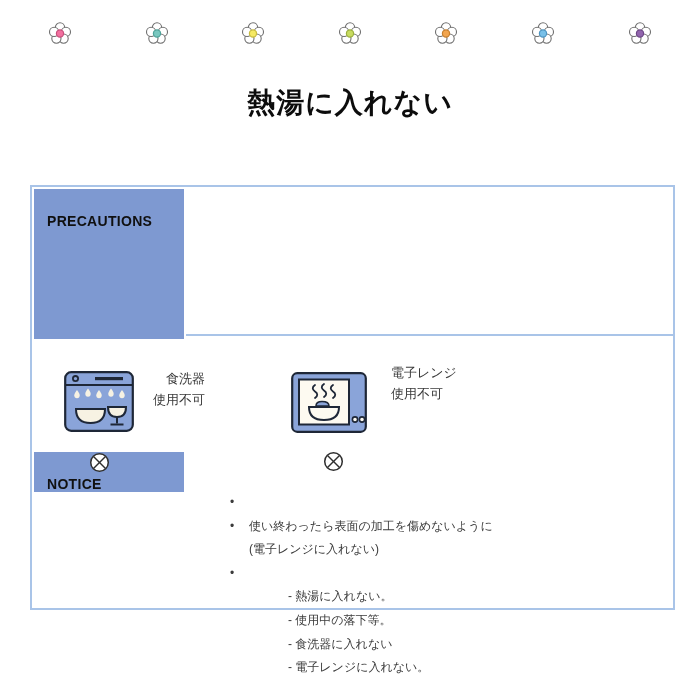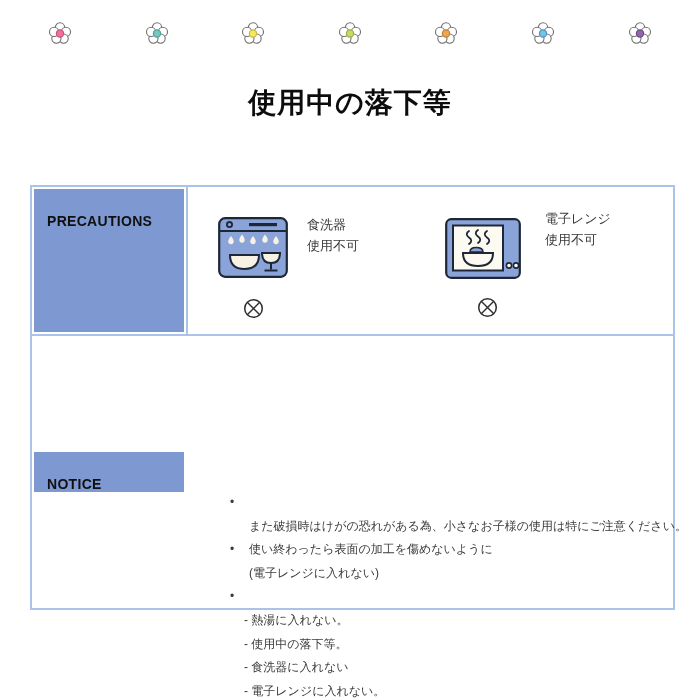--- a/index.html
+++ b/index.html
@@ -16,42 +16,42 @@
     position:absolute; top:84px; left:0; width:700px; text-align:center;
     font-size:28px; font-weight:800; color:#0c0c0c; letter-spacing:1px;
   }
 
   
   .ptable {
     position:absolute; left:30px; top:185px; width:645px; height:425px;
     border:2px solid #A9C4E8; box-sizing:border-box; background:#fff;
   }
   .prow { display:flex; box-sizing:border-box; }
-  .prow-1 { height:147px; }
+  .prow-1 { height:147px;flex-direction:column; }
   .prow-2 { height:274px; border-top:2px solid #A9C4E8;align-items:center; }
   .label-col { width:154px; flex:0 0 154px; box-sizing:border-box; background:#fff; }
   .label-cell {
     margin:2px; height:calc(100% - 4px); background:#7E99D1; box-sizing:border-box;
     padding:24px 0 0 13px; font-size:14px; font-weight:bold; color:#101010; letter-spacing:0.3px;
   }
   .content-cell {
     flex:1; position:relative; border-left:2px solid #A9C4E8; box-sizing:border-box; background:#fff;
   }
 
   
   .appliance-icon { position:absolute; }
   .appl-label { position:absolute; font-size:13px; line-height:21px; color:#3a3a3a; }
   .no-icon { position:absolute; width:21px; height:21px; }
 
   
   .notice-list { position:absolute; left:0; top:19px; width:100%; }
   .n-row { position:relative; padding-left:61px; height:23.6px; line-height:23.6px;
            font-size:12px; color:#3b3b3b; white-space:nowrap; }
   .n-row .marker { position:absolute; left:42px; top:0; color:#3b3b3b; }
-  .n-row.dash { padding-left:56px; }
+  .n-row.dash { padding-left:56px;margin-left:44px; }
 </style>
 </head>
 <body>
 
 <div id="page">
 
   <div>
     <svg class="flower" style="left:48px" viewBox="0 0 24 24">
         <g stroke="#6f6f6f" stroke-width="1.1" fill="#ffffff">
           <circle cx="12" cy="6.3" r="4.6"></circle>
@@ -117,21 +117,21 @@
           <circle cx="12" cy="6.3" r="4.6"></circle>
           <circle cx="17.9" cy="10.9" r="4.6"></circle>
           <circle cx="15.6" cy="17.6" r="4.6"></circle>
           <circle cx="8.4" cy="17.6" r="4.6"></circle>
           <circle cx="6.1" cy="10.9" r="4.6"></circle>
         </g>
         <circle cx="12" cy="12.5" r="3.6" stroke-width="1.2" fill="#9265AE" stroke="#6E4787"></circle>
       </svg>
   </div>
 
-  <div class="title">使用中の落下等</div>
+  <div class="title">熱湯に入れない</div>
 
   <div class="ptable">
 
     <div class="prow prow-1">
       <div class="label-col">
         <div class="label-cell">PRECAUTIONS</div>
       </div>
       <div class="content-cell">
 
         <svg class="appliance-icon" style="left:30px; top:30px;" width="70" height="61" viewBox="0 0 70 61">
@@ -144,21 +144,21 @@
             <path d="M24 17.5 c2 2.8 2.7 4 2.7 5.2 a2.7 3 0 1 1 -5.4 0 c0 -1.2 0.7 -2.4 2.7 -5.2 Z"></path>
             <path d="M35 19 c2 2.8 2.7 4 2.7 5.2 a2.7 3 0 1 1 -5.4 0 c0 -1.2 0.7 -2.4 2.7 -5.2 Z"></path>
             <path d="M47 17.5 c2 2.8 2.7 4 2.7 5.2 a2.7 3 0 1 1 -5.4 0 c0 -1.2 0.7 -2.4 2.7 -5.2 Z"></path>
             <path d="M58 19 c2 2.8 2.7 4 2.7 5.2 a2.7 3 0 1 1 -5.4 0 c0 -1.2 0.7 -2.4 2.7 -5.2 Z"></path>
           </g>
           <path d="M12 38 Q12 52 26.5 52 Q41 52 41 38 Z" fill="#F7F2E3" stroke="#1e2737" stroke-width="2"></path>
           <path d="M44 36 Q44 46 53 46 Q62 46 62 36 Z" fill="#F7F2E3" stroke="#1e2737" stroke-width="2"></path>
           <line x1="53" y1="46" x2="53" y2="52.5" stroke="#1e2737" stroke-width="2"></line>
           <line x1="46.5" y1="53.5" x2="59.5" y2="53.5" stroke="#1e2737" stroke-width="2"></line>
         </svg>
-        <div class="appl-label" style="left:119px; top:27px;">
+        <div class="appl-label" style="left:119px; top:27px;text-align:right;">
           <div>食洗器</div>
           <div>使用不可</div>
         </div>
         <svg class="no-icon" style="left:55px; top:111px;" viewBox="0 0 22 22">
           <circle cx="11" cy="11" r="9.2" fill="#ffffff" stroke="#2f2f2f" stroke-width="1.6"></circle>
           <line x1="4.7" y1="4.7" x2="17.3" y2="17.3" stroke="#2f2f2f" stroke-width="1.5"></line>
           <line x1="17.3" y1="4.7" x2="4.7" y2="17.3" stroke="#2f2f2f" stroke-width="1.5"></line>
         </svg>
 
         <svg class="appliance-icon" style="left:257px; top:31px;" width="76" height="61" viewBox="0 0 76 61">
@@ -187,21 +187,20 @@
       </div>
     </div>
 
     <div class="prow prow-2">
       <div class="label-col">
         <div class="label-cell">NOTICE</div>
       </div>
       <div class="content-cell">
         <div class="notice-list">
           <div class="n-row"><span class="marker">•</span></div>
-          <div class="n-row"><span class="marker"></span><span>また破損時はけがの恐れがある為、小さなお子様の使用は特にご注意ください。</span></div>
           <div class="n-row"><span class="marker">•</span><span>使い終わったら表面の加工を傷めないように</span></div>
           <div class="n-row"><span class="marker"></span><span>(電子レンジに入れない)</span></div>
           <div class="n-row"><span class="marker">•</span></div>
           <div class="n-row dash"><span>- 熱湯に入れない。</span></div>
           <div class="n-row dash"><span>- 使用中の落下等。</span></div>
           <div class="n-row dash"><span>- 食洗器に入れない</span></div>
           <div class="n-row dash"><span>- 電子レンジに入れない。</span></div>
         </div>
       </div>
     </div>

